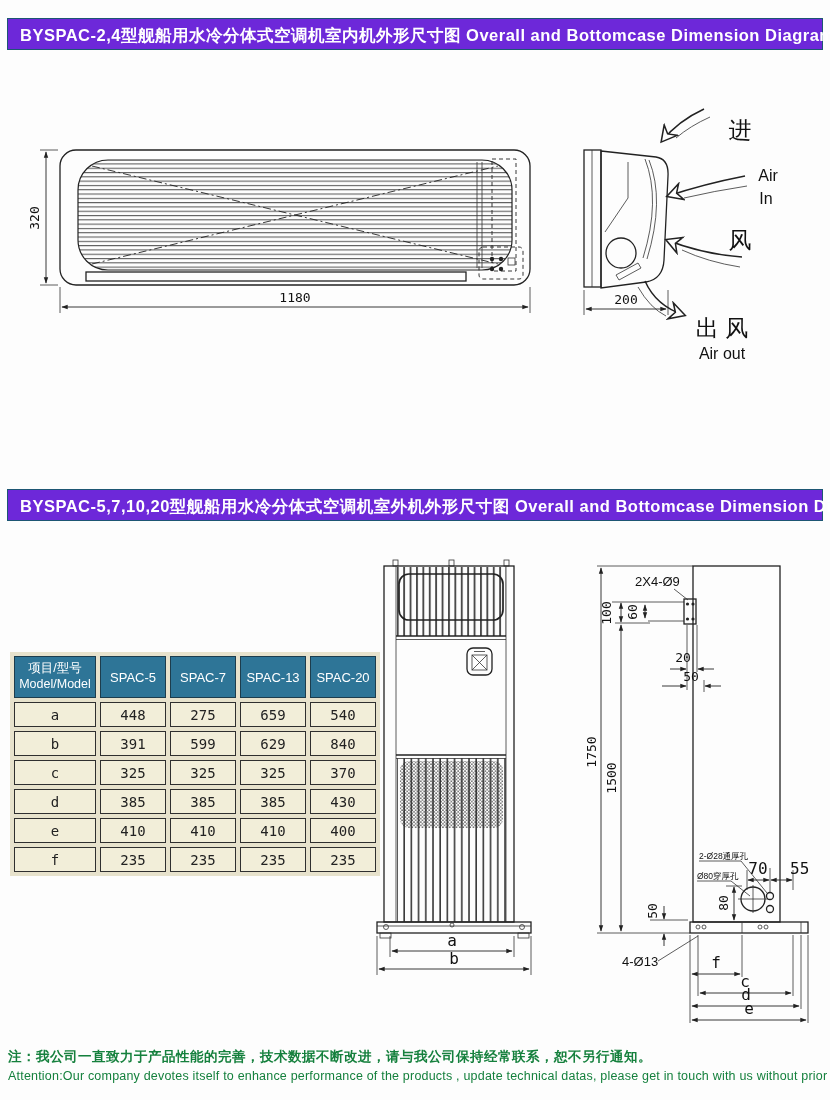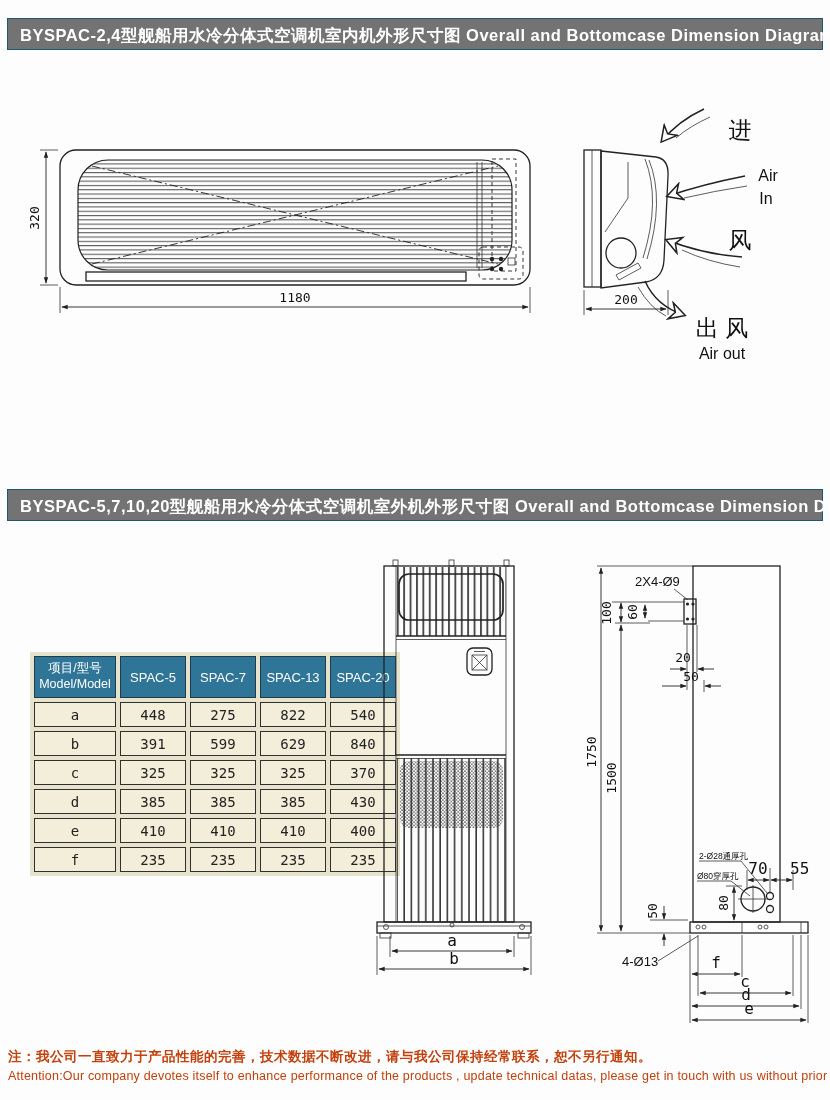--- a/index.html
+++ b/index.html
@@ -1,45 +1,45 @@
 <!DOCTYPE html>
 <html><head>
 <meta charset="utf-8">
 <style>
   html,body{margin:0;padding:0;background:#ffffff;}
   .page{position:relative;width:830px;height:1100px;background:#fdfdfd;overflow:hidden;
         font-family:"Liberation Sans",sans-serif;}
-  .banner{position:absolute;left:7px;width:816px;height:32px;background:#737373;
+  .banner{position:absolute;left:7px;width:816px;height:32px;background:#6d28d9;
           color:#ffffff;font-size:16.5px;font-weight:bold;line-height:32px;
           padding-left:12px;box-sizing:border-box;letter-spacing:0.5px;
           border:1px solid #1d5673;white-space:nowrap;}
   .banner1{top:18px;}
   .banner2{top:489px;}
   svg text{font-family:"DejaVu Sans Mono","Liberation Sans",monospace;fill:#111;}
   .ln{fill:none;stroke:#222;stroke-width:1.3;}
   .ln2{fill:none;stroke:#222;stroke-width:1.7;}
   .thin{fill:none;stroke:#333;stroke-width:0.8;}
   .dimln{fill:none;stroke:#222;stroke-width:0.9;}
   .dash{fill:none;stroke:#222;stroke-width:0.9;stroke-dasharray:8 3 2 3;}
   .dashed{fill:none;stroke:#222;stroke-width:0.9;stroke-dasharray:4 3;}
   .flyln{fill:none;stroke:#222;stroke-width:1.5;}
   .dim{font-size:13px;}
   .dimL{font-size:16px;}
   .cjk{font-family:"Liberation Sans",sans-serif;font-size:23px;}
   .en{font-family:"Liberation Sans",sans-serif;font-size:16px;}
   .lbl{font-family:"Liberation Sans",sans-serif;font-size:13px;}
   .tiny{font-family:"Liberation Sans",sans-serif;font-size:8.5px;}
-  .spec{position:absolute;left:30px;top:652px;border-collapse:separate;border-spacing:4px;
+  .spec{position:absolute;left:10px;top:652px;border-collapse:separate;border-spacing:4px;
         background:#e7e2cc;}
   .spec th{background:#2e7597;color:#fff;font-size:13px;font-weight:normal;
            border:1px solid #1d3d4d;width:60px;height:40px;padding:0 2px;}
   .spec th.c0{width:76px;font-size:12.5px;line-height:1.25;}
   .spec td{background:#f2eed9;border:1px solid #2f2f2f;text-align:center;height:23px;
            font-family:"DejaVu Sans Mono",monospace;font-size:14px;color:#222;padding:0 2px;}
-  .note{position:absolute;left:8px;top:1048px;width:818px;color:#c2410c;}
+  .note{position:absolute;left:8px;top:1048px;width:818px;color:#15803d;}
   .note .cn{font-size:13.5px;font-weight:600;letter-spacing:0.5px;}
   .note .en2{font-size:12.5px;margin-top:3px;letter-spacing:0.2px;white-space:nowrap;}
 </style>
 </head>
 <body>
 
 <div class="page">
 
   <div class="banner banner1">
     <span>BYSPAC-2,4型舰船用水冷分体式空调机室内机外形尺寸图 Overall and Bottomcase Dimension Diagram</span>
@@ -138,21 +138,21 @@
       </th>
       <th>SPAC-5</th>
       <th>SPAC-7</th>
       <th>SPAC-13</th>
       <th>SPAC-20</th>
     </tr>
     <tr>
       <td>a</td>
       <td>448</td>
       <td>275</td>
-      <td>822</td>
+      <td>659</td>
       <td>540</td>
     </tr>
     <tr>
       <td>b</td>
       <td>391</td>
       <td>599</td>
       <td>629</td>
       <td>840</td>
     </tr>
     <tr>

